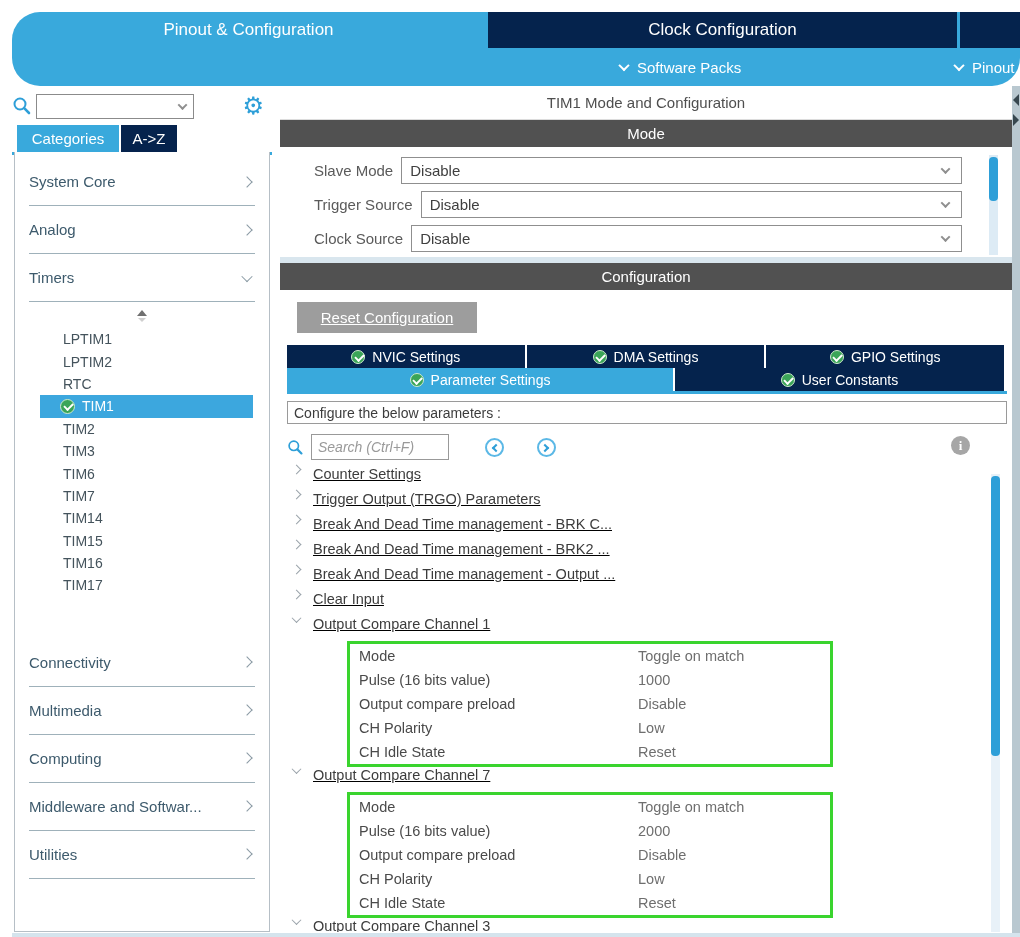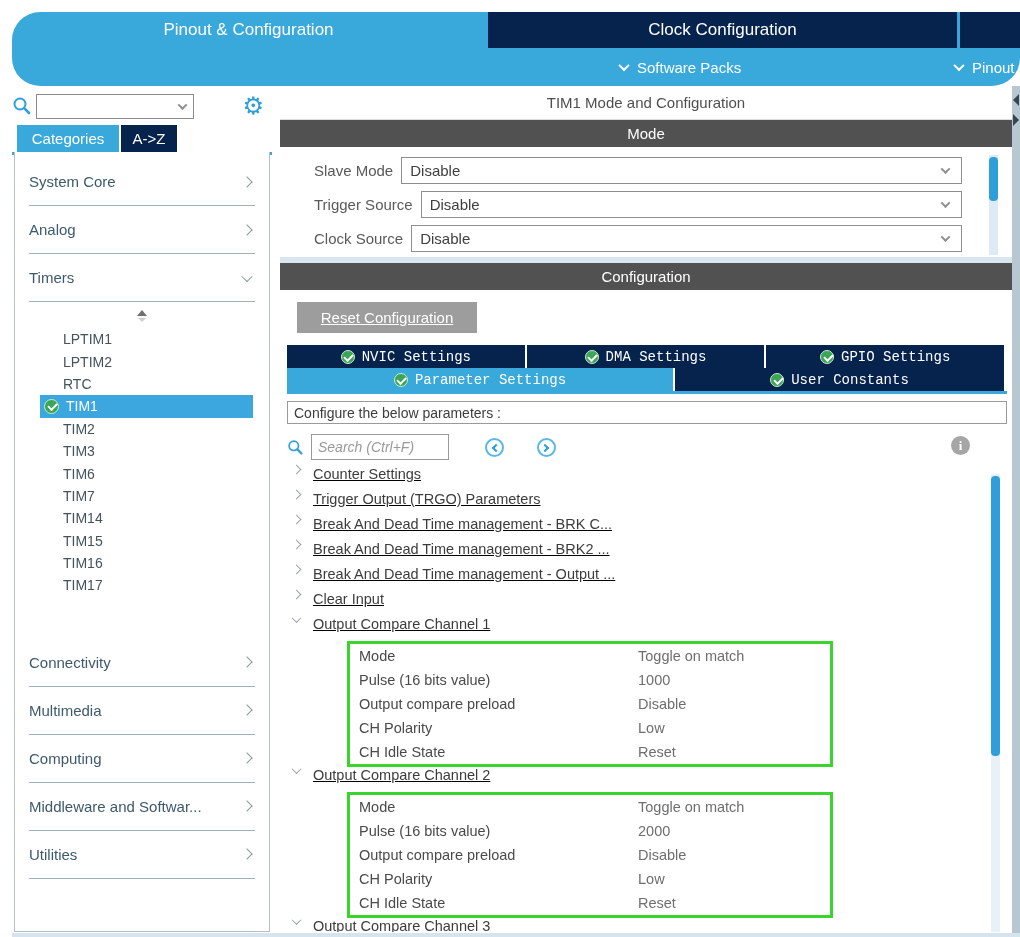--- a/index.html
+++ b/index.html
@@ -42,21 +42,21 @@
   .side-underline { height:3px; background:#39A9DC; }
   .side-panel { position:absolute; top:66px; bottom:0; left:2px; right:2px; border:1px solid #b6bfc6; border-top:none; background:#fff; overflow:hidden; padding-top:6px; }
   .cat-row { display:flex; align-items:center; height:48px; margin:0 14px; border-bottom:1px solid #9FB1BA; cursor:pointer; }
   .cat-label { flex:1; font-size:15px; color:#3D5A6C; }
   .cat-row .chev { border-width:1.8px; width:8px; height:8px; border-color:#8a9aa4; margin-right:4px; }
   .sub-list { padding:4px 0 42px 0; }
   .spinner { height:16px; display:flex; flex-direction:column; align-items:center; justify-content:center; margin:2px 0 4px 0; }
   .tri-up { width:0; height:0; border-left:5px solid transparent; border-right:5px solid transparent; border-bottom:6px solid #707070; }
   .tri-dn { width:0; height:0; border-left:4px solid transparent; border-right:4px solid transparent; border-top:4px solid #cfcfcf; margin-top:2px; }
   .sub-item { display:flex; align-items:center; height:22.4px; padding-left:48px; font-size:14px; color:#44535C; cursor:pointer; }
-  .sub-item.selected { background:#3CA7DE; color:#fff; margin:0 16px 0 25px; padding-left:4px; }
+  .sub-item.selected { background:#3CA7DE; color:#fff; margin:0 16px 0 25px; padding-left:20px; }
   .sub-item.selected .badge { margin-right:7px; }
   .sub-label { white-space:nowrap; }
 
   
   .badge { position:relative; width:15px; height:15px; border-radius:50%; background:#3BA558; border:1.5px solid #CDEACD; flex:none; display:inline-block; }
   .badge::after { content:''; position:absolute; left:2.5px; top:3px; width:6.5px; height:3.5px; border-left:2px solid #fff; border-bottom:2px solid #fff; transform:rotate(-45deg); }
 
   
   .main { position:absolute; left:280px; right:8px; top:86px; bottom:5px; background:#fff; overflow:hidden; }
   .main-title { height:34px; display:flex; align-items:center; justify-content:center; font-size:15px; color:#4f4f4f; border-bottom:1px solid #dcdcdc; }
@@ -70,21 +70,21 @@
   .vscroll .thumb { position:absolute; left:0; width:9px; background:#2E9FD8; border-radius:4px; }
   .mode-scroll { right:14px; top:8px; height:100px; }
   .mode-scroll .thumb { top:2px; height:44px; }
   .splitter { height:6px; background:#D9E6EE; }
 
   .config-body { position:relative; height:641px; padding:0 10px 0 7px; }
   .reset-btn { display:block; margin:12px 0 0 10px; width:180px; height:31px; background:#9D9D9D; color:#fff; font-size:15px; border:none; font-family:inherit; cursor:pointer;text-decoration:underline; }
   .cfg-tabs { width:717px; margin-top:12px; }
   .tab-row { display:flex; height:23px; }
   .tab-row + .tab-row { margin-top:0; }
-  .cfg-tab { display:flex; align-items:center; justify-content:center; gap:7px; background:#05234D; color:#fff; font-size:14px; cursor:pointer;font-family:Liberation Mono, monospace; }
+  .cfg-tab { display:flex; align-items:center; justify-content:center; gap:7px; background:#05234D; color:#fff; font-size:14px; cursor:pointer; }
   .tab-row1 .cfg-tab { flex:1; }
   .tab-row1 .cfg-tab + .cfg-tab { margin-left:2px; }
   .tab-row2 .cfg-tab { flex:1; }
   .tab-row2 .cfg-tab.active { flex:0 0 386px; background:#39A9DC; }
   .tab-row2 .cfg-tab + .cfg-tab { margin-left:2px; }
   .cfg-tab .badge { width:14px; height:14px; }
   .cfg-underline { height:3px; background:#39A9DC; width:720px; }
   .banner { width:720px; height:23px; margin-top:7px; border:1px solid #9a9a9a; font-size:14px; color:#3c3c3c; display:flex; align-items:center; padding-left:6px; }
   .pf-search-row { display:flex; align-items:center; height:30px; margin-top:8px; position:relative; }
   .pf-search-row input { width:138px; height:26px; border:1px solid #999; margin-left:7px; padding:0 6px; font-size:14px; font-style:italic; color:#555; outline:none; }
@@ -364,21 +364,21 @@
               <span class="param-name">CH Polarity</span>
               <span class="param-value">Low</span>
             </div>
             <div class="param-row">
               <span class="param-name">CH Idle State</span>
               <span class="param-value">Reset</span>
             </div>
           </div>
           <div class="tree-row">
             <i class="chev chev-d"></i>
-            <span class="tree-label">Output Compare Channel 2</span>
+            <span class="tree-label">Output Compare Channel 7</span>
           </div>
           <div class="param-box hl">
             <div class="param-row">
               <span class="param-name">Mode</span>
               <span class="param-value">Toggle on match</span>
             </div>
             <div class="param-row">
               <span class="param-name">Pulse (16 bits value)</span>
               <span class="param-value">2000</span>
             </div>

